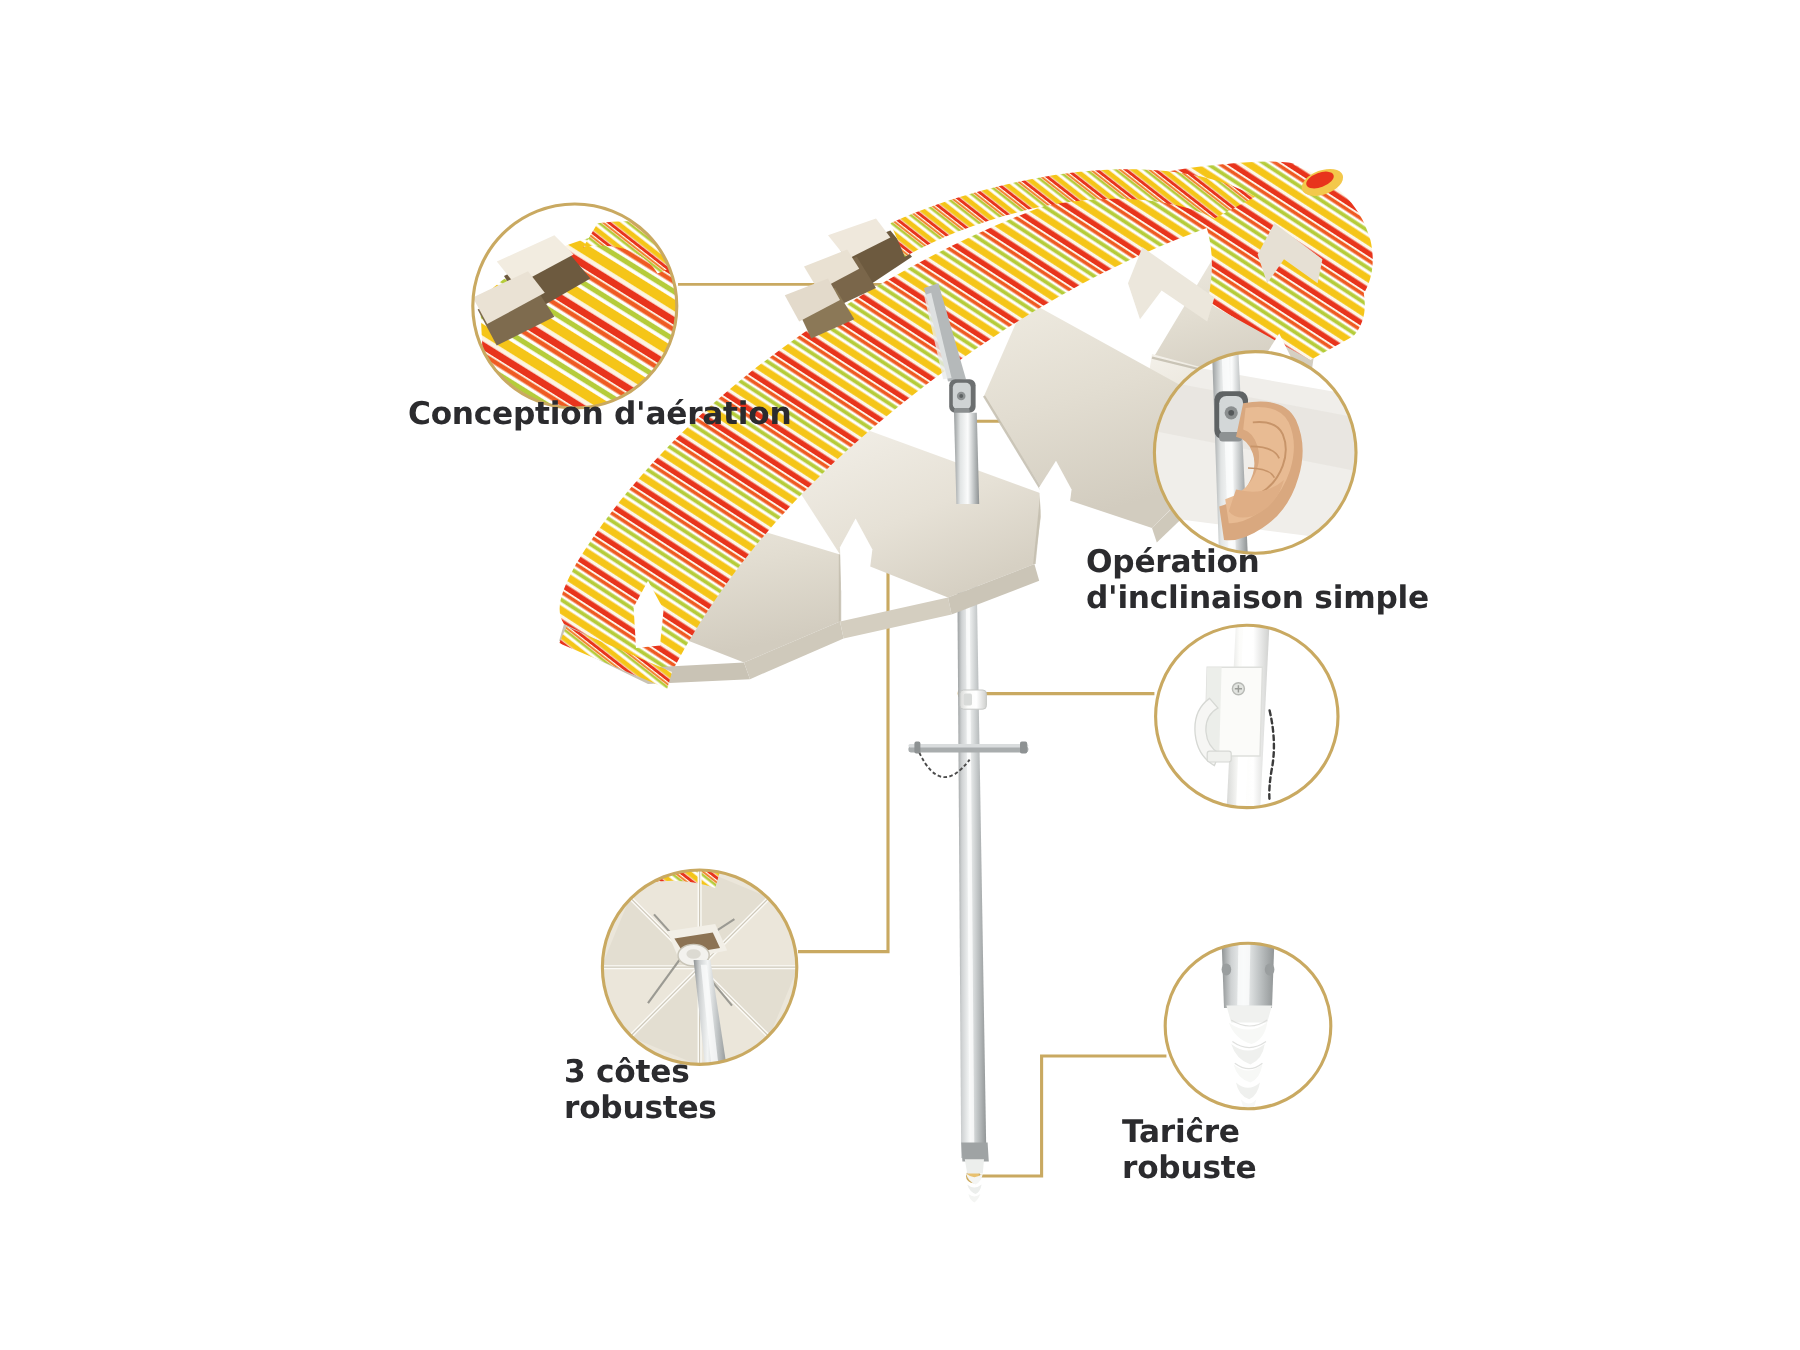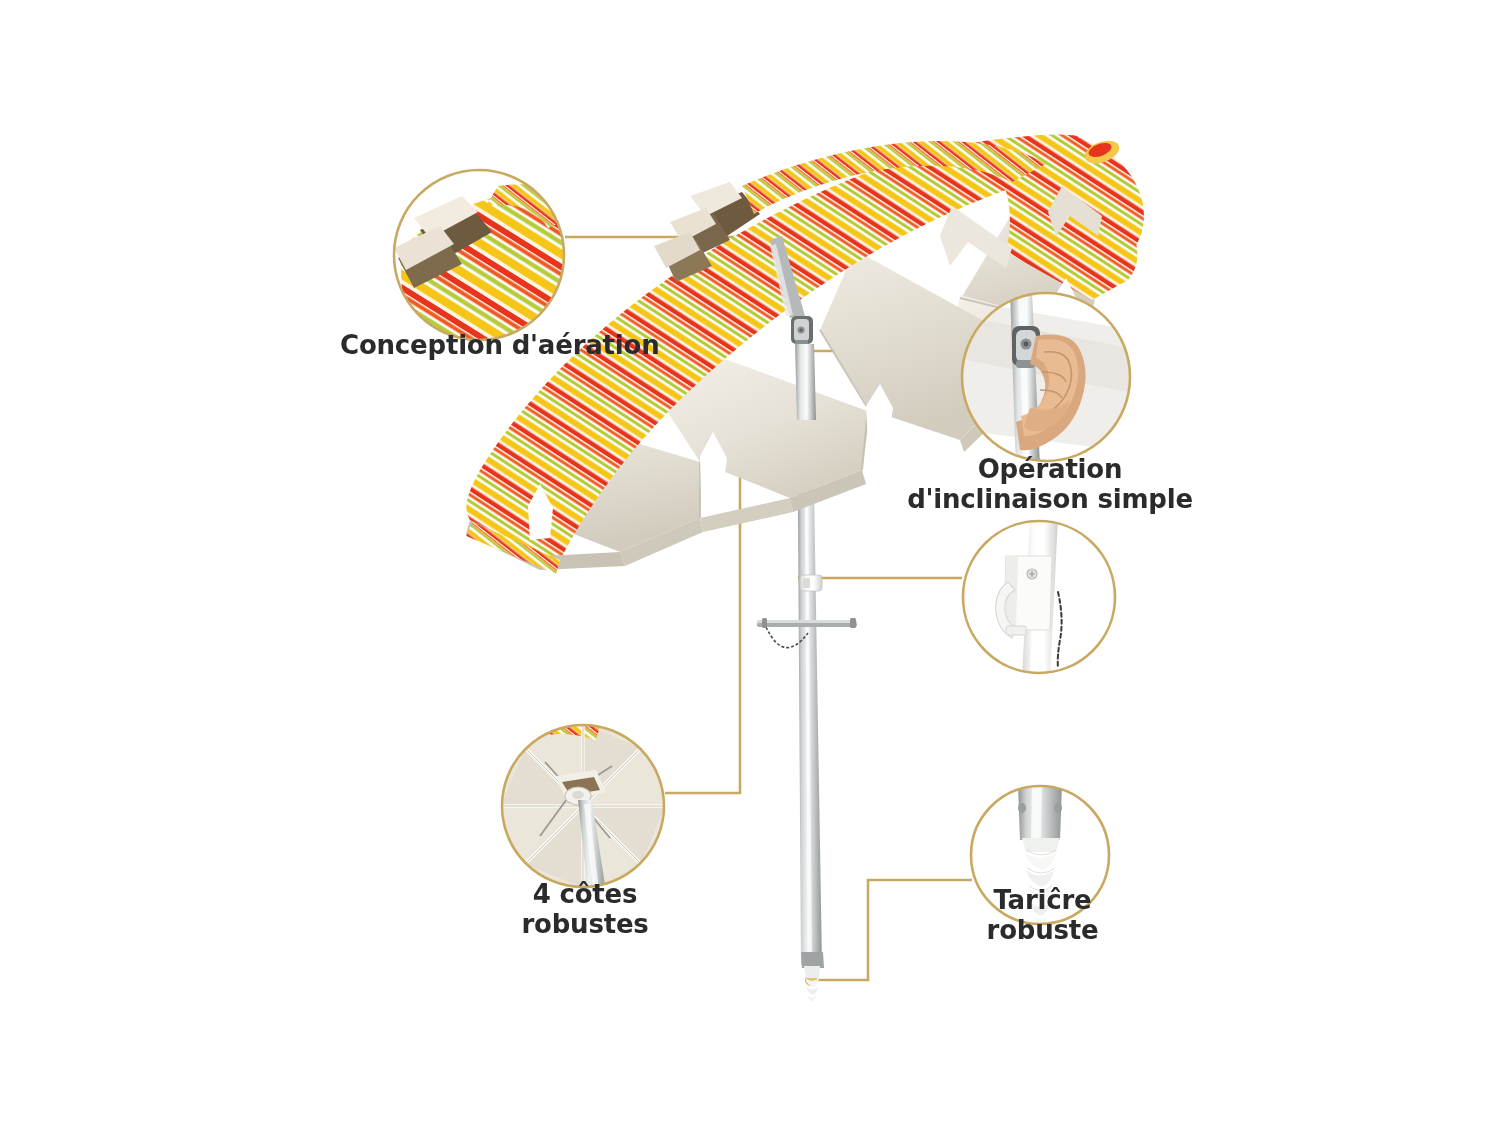--- a/index.html
+++ b/index.html
@@ -12,29 +12,28 @@
   #stage{position:absolute;inset:0;width:1500px;height:1125px;background:#fff;}
   svg.layer{position:absolute;left:0;top:0;width:1500px;height:1125px;overflow:visible;}
   .callout-label{
     position:absolute;
     color:#2b2b2e;
     font-family:"DejaVu Sans","Liberation Sans",sans-serif;
     font-weight:700;
     font-size:26px;
     line-height:1.15;
     letter-spacing:-0.2px;
-    text-align:center;
     white-space:pre-line;
     user-select:none;
   }
   .lbl-aeration{left:340px;top:331px;text-align:left;}
   .lbl-tilt{left:905px;top:455px;width:290px;}
   .lbl-handle{left:900px;top:676px;width:330px;}
   .lbl-ribs{left:470px;top:880px;width:230px;}
-  .lbl-auger{left:935px;top:886px;width:215px;}
+  .lbl-auger{left:935px;top:930px;width:215px;}
 </style>
 </head>
 <body>
 
 <div id="stage">
 
   <svg class="layer" viewBox="0 0 1500 1125">
     <defs>
 
       <pattern id="stripePat" width="26" height="26" patternUnits="userSpaceOnUse" patternTransform="rotate(-57)">
@@ -422,17 +421,17 @@
       <circle cx="1040" cy="855" r="69" fill="none" stroke="#c9a961" stroke-width="2.6"></circle>
     </g>
   </svg>
 
   <div class="callout-label lbl-aeration">Conception d'aération</div>
 
   <div class="callout-label lbl-tilt">Opération
 d'inclinaison simple</div>
 
 
-  <div class="callout-label lbl-ribs">4 côtes robustes</div>
+  <div class="callout-label lbl-ribs">3 côtes robustes</div>
 
   <div class="callout-label lbl-auger">Tariĉre robuste</div>
 
 </div>
 
 </body></html>

